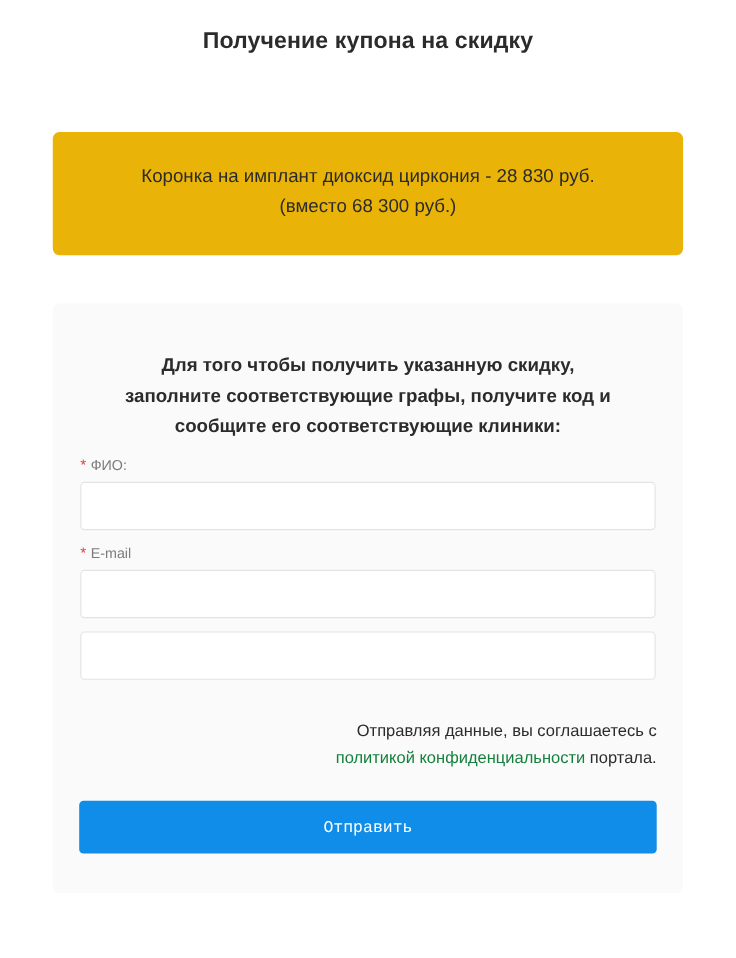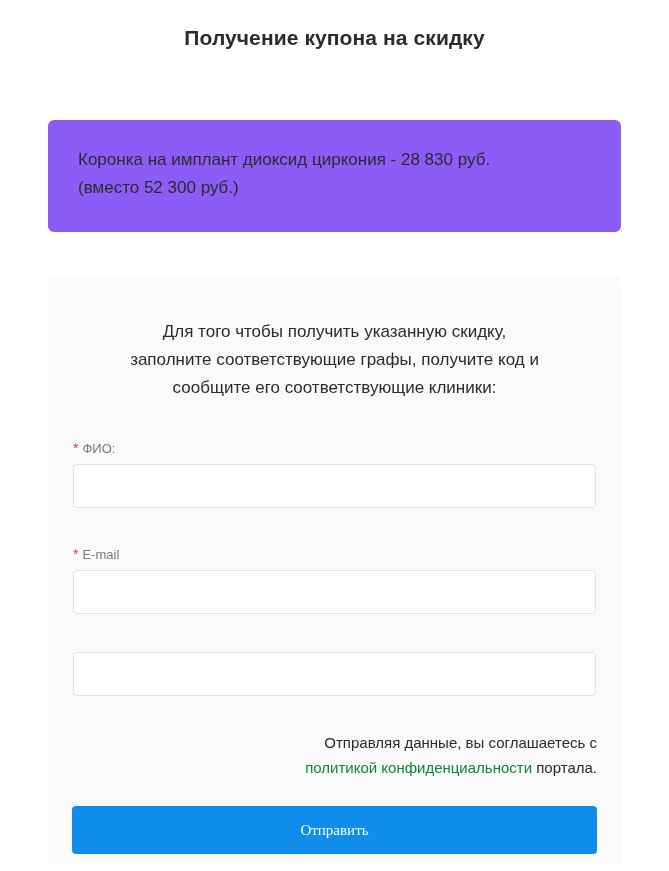--- a/index.html
+++ b/index.html
@@ -22,45 +22,46 @@
   .page-title {
     text-align: center;
     font-size: 21px;
     font-weight: bold;
     color: #2b2b2b;
     padding-top: 26px;
     letter-spacing: 0.1px;
   }
   .offer-card {
     margin: 70px 48px 0 48px;
-    background: #8b5cf6;
+    background: #eab308;
     border-radius: 6px;
     padding: 26px 30px 30px 30px;
-    text-align: left;
+    text-align: center;
   }
   .offer-line {
     font-size: 17px;
     color: #2b2b2b;
     line-height: 28px;
   }
   .form-card {
     margin: 44px 48px 0 48px;
     background: #fafafa;
     border-radius: 6px;
     padding: 42px 24px 36px 24px;
   }
   .form-intro {
     text-align: center;
     font-size: 17px;
     line-height: 28px;
     color: #2b2b2b;
     padding: 0 8px;
+    font-weight: bold;
   }
   .field {
-    margin-top: 38px;
+    margin-top: 12px;
     padding: 0 1px;
   }
   .field:first-of-type { margin-top: 34px; }
   .field-label {
     font-size: 13px;
     color: #7b7b7b;
     margin-bottom: 8px;
     display: block;
   }
   .req {
@@ -95,34 +96,34 @@
   .submit-btn {
     display: block;
     width: 100%;
     margin-top: 26px;
     height: 48px;
     background: #0f8de8;
     border: none;
     border-radius: 4px;
     color: #ffffff;
     font-size: 15px;
-    font-family: Liberation Serif, serif;
+    font-family: Liberation Mono, monospace;
     cursor: pointer;
   }
 </style>
 </head>
 <body>
 
 <div class="page">
 
   <div class="page-title">Получение купона на скидку</div>
 
   <div class="offer-card">
     <div class="offer-line">Коронка на имплант диоксид циркония - 28 830 руб.</div>
-    <div class="offer-line">(вместо 52 300 руб.)</div>
+    <div class="offer-line">(вместо 68 300 руб.)</div>
   </div>
 
   <div class="form-card">
 
     <div class="form-intro">
       <div>Для того чтобы получить указанную скидку,</div>
       <div>заполните соответствующие графы, получите код и</div>
       <div>сообщите его соответствующие клиники:</div>
     </div>
 

